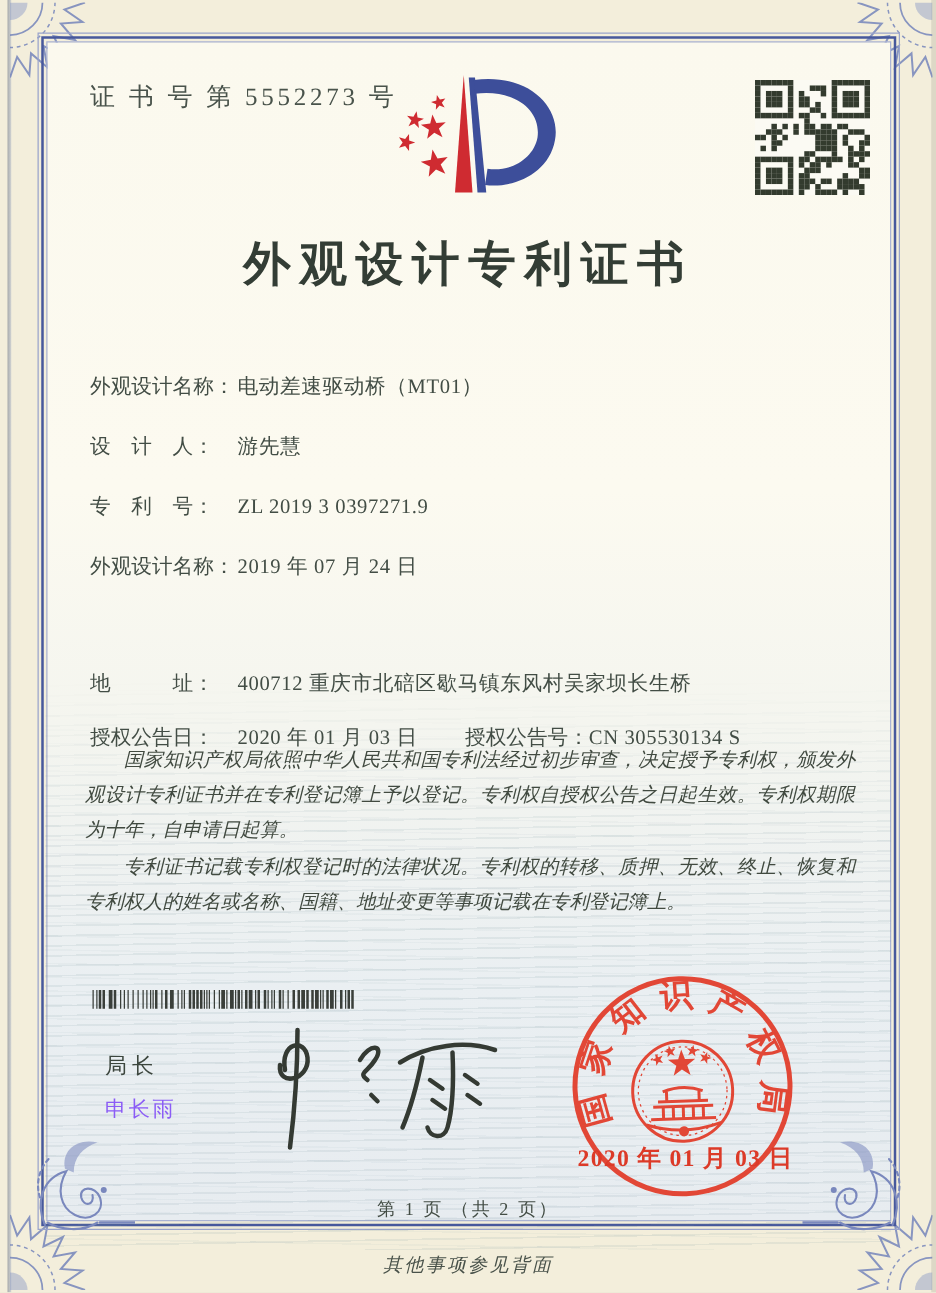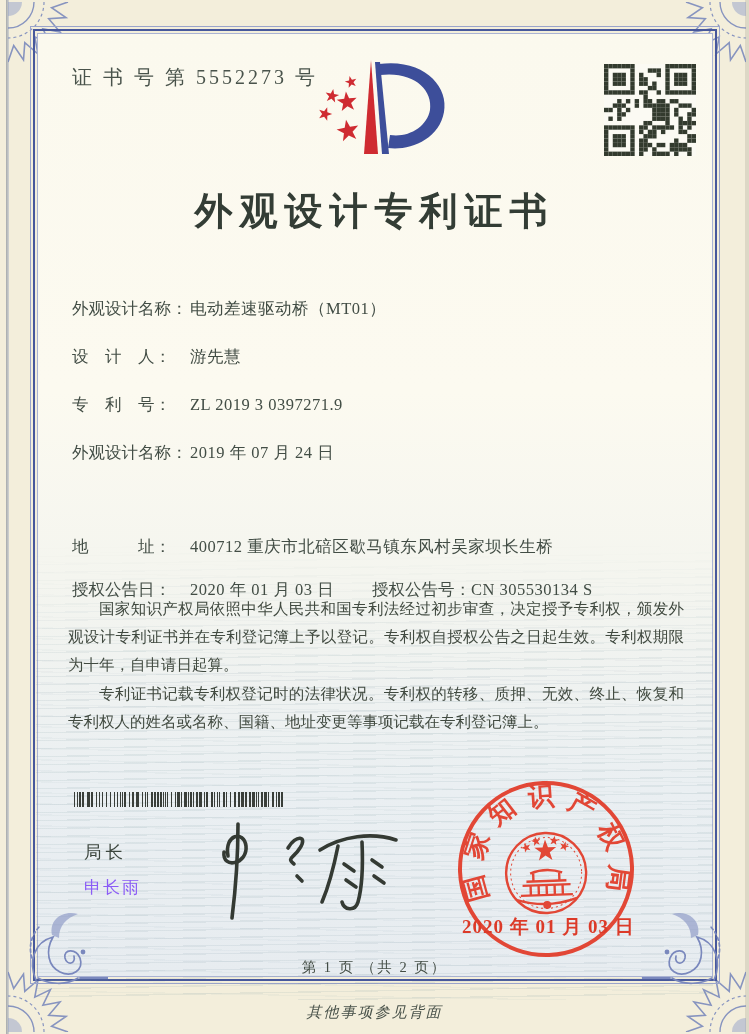--- a/index.html
+++ b/index.html
@@ -34,21 +34,21 @@
   .title { left:0; top:186px; width:749px; text-align:center; font-size:38px; font-weight:700;
            letter-spacing:7px; color:#333d35; }
 
   .row { left:72px; width:620px; font-size:16.5px; color:#424d45; white-space:nowrap;margin-top:18px; }
   .flabel { display:inline-block; width:118px; }
   .fvalue { letter-spacing:.5px; }
   .grant-no { position:absolute; left:300px; top:0; }
 
   .paras { left:68px; top:595px; width:616px; font-size:15.5px; line-height:1.82;
            color:#414a40; text-align:justify; }
-  .paras p { text-indent:2em; }
+  .paras p { text-indent:2em;font-style:italic; }
 
   .barcode { left:74px; top:792px; width:212px; height:15px; }
 
   .sig-title { left:84px; top:840px; font-size:17.5px; letter-spacing:4px; color:#3c463e; }
   .sig-name  { left:84px; top:876px; font-size:17px; letter-spacing:2px; color:#8b5cf6; }
   .signature { left:200px; top:818px; width:215px; height:108px; }
 
   .seal { left:458px; top:781px; width:176px; height:176px; transform:rotate(-2deg);
           opacity:.93; }
   .seal-ring { position:absolute; inset:0; border:4px solid #e23b28; border-radius:50%; }

